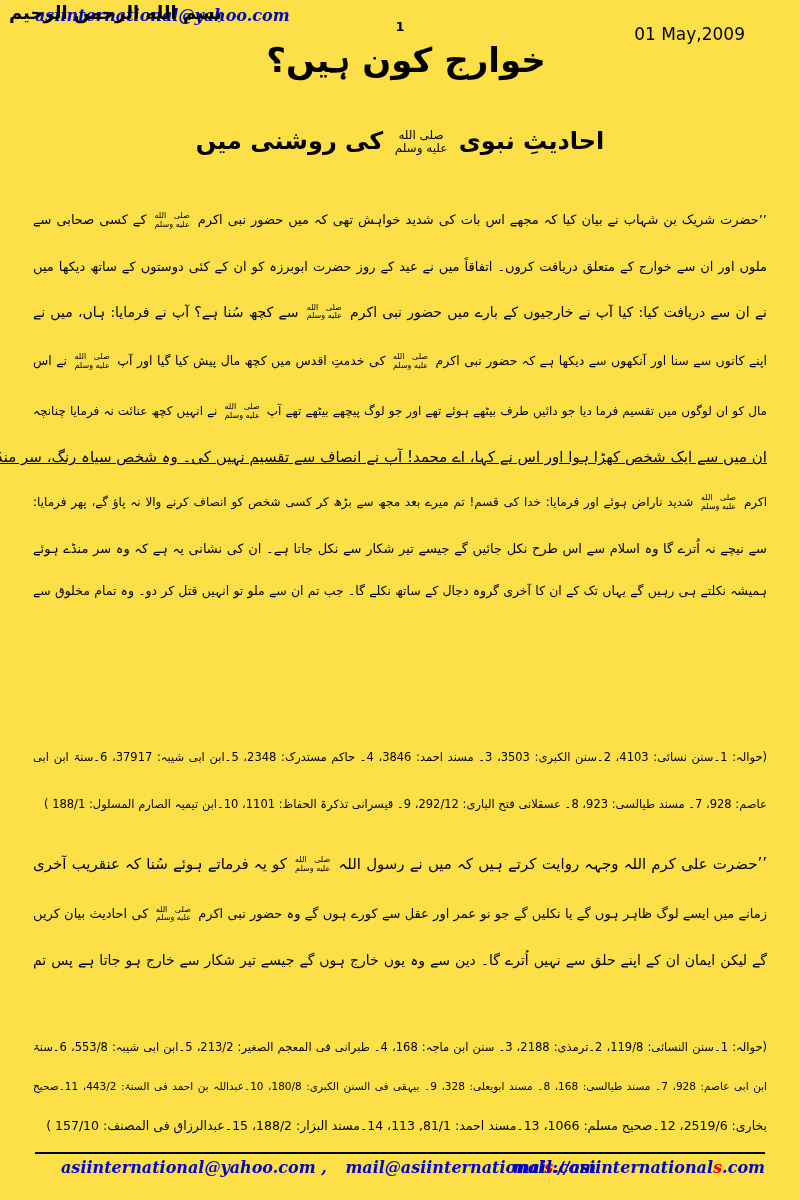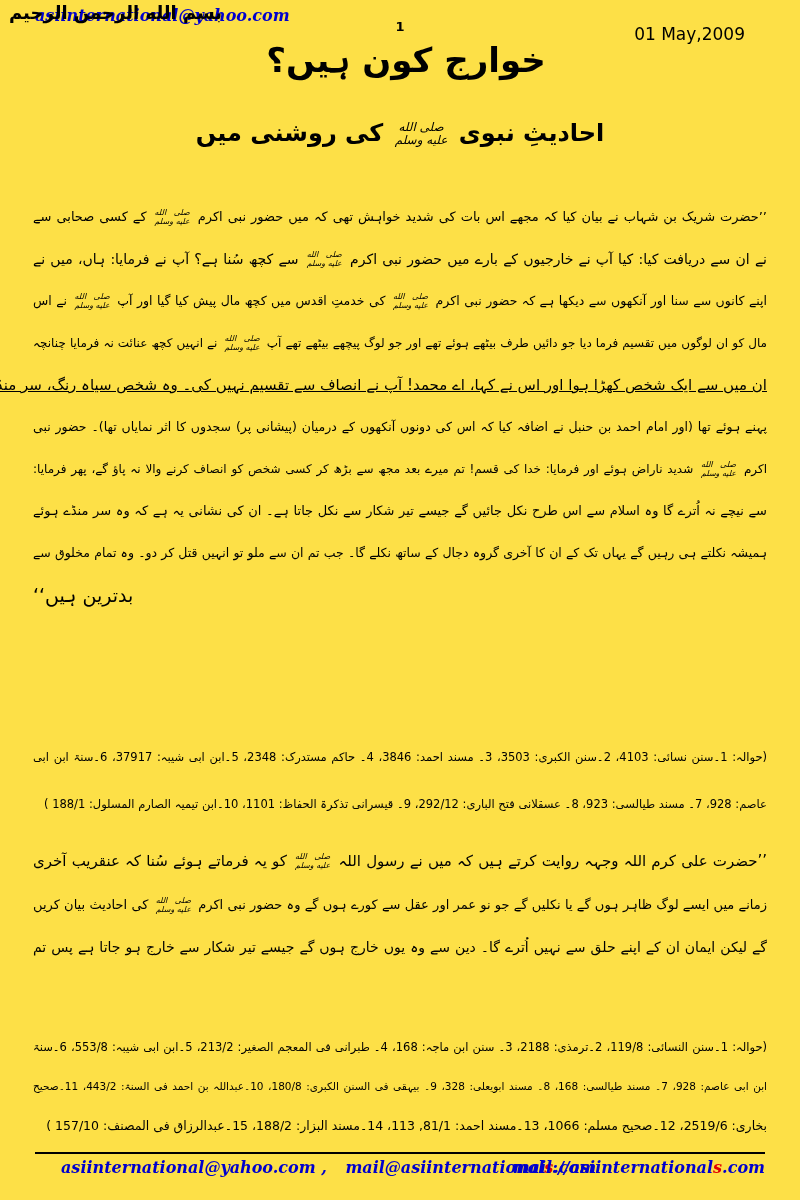--- a/index.html
+++ b/index.html
@@ -44,21 +44,21 @@
   .refs-1{top:734px;}
   .refs-1 .jline{line-height:47px;}
   .refs-2{top:1028px;}
   .refs-2 .jline{line-height:39px;}
   .jline{
     text-align:justify;text-align-last:justify;white-space:nowrap;direction:rtl;
   }
   
   .salat{
     display:inline-block;font-size:8px;line-height:1.1;text-align:center;
-    vertical-align:middle;margin:8px 3px;white-space:nowrap;font-weight:normal;font-style:italic;
+    vertical-align:middle;margin:16px 3px;white-space:nowrap;font-weight:normal;
   }
   .subtitle .salat{font-size:12px;}
   
   .footer-rule{
     position:absolute;left:35px;right:35px;top:1152px;border-top:2px solid #000;
   }
   .footer-left,.footer-right{
     position:absolute;top:1158px;
     font-family:"DejaVu Serif",serif;font-style:italic;font-weight:bold;
     font-size:16px;color:#0000cd;white-space:nowrap;text-decoration:none;margin-left:13px;
@@ -75,29 +75,28 @@
   <a class="header-email" href="#">asiinternational@yahoo.com</a>
   <div class="bismillah">بسم الله الرحمن الرحيم</div>
   <div class="page-number">1</div>
   <div class="date">01 May,2009</div>
 
   <div class="title">خوارج کون ہیں؟</div>
   <div class="subtitle">احادیثِ نبوی <span class="salat"><div>صلى الله</div><div>عليه وسلم</div></span> کی روشنی میں</div>
 
   <div class="para para-1">
       <div class="jline" style="font-size: 13px;">’’حضرت شریک بن شہاب نے بیان کیا کہ مجھے اس بات کی شدید خواہش تھی کہ میں حضور نبی اکرم <span class="salat"><div>صلى الله</div><div>عليه وسلم</div></span> کے کسی صحابی سے</div>
+      <div class="jline" style="font-size: 13px;">ملوں اور ان سے خوارج کے متعلق دریافت کروں۔ اتفاقاً میں نے عید کے روز حضرت ابوبرزہ کو ان کے کئی دوستوں کے ساتھ دیکھا میں</div>
       <div class="jline" style="font-size: 14px;">نے ان سے دریافت کیا: کیا آپ نے خارجیوں کے بارے میں حضور نبی اکرم <span class="salat"><div>صلى الله</div><div>عليه وسلم</div></span> سے کچھ سُنا ہے؟ آپ نے فرمایا: ہاں، میں نے</div>
       <div class="jline" style="font-size: 12.5px;">اپنے کانوں سے سنا اور آنکھوں سے دیکھا ہے کہ حضور نبی اکرم <span class="salat"><div>صلى الله</div><div>عليه وسلم</div></span> کی خدمتِ اقدس میں کچھ مال پیش کیا گیا اور آپ <span class="salat"><div>صلى الله</div><div>عليه وسلم</div></span> نے اس</div>
       <div class="jline" style="font-size: 12px;">مال کو ان لوگوں میں تقسیم فرما دیا جو دائیں طرف بیٹھے ہوئے تھے اور جو لوگ پیچھے بیٹھے تھے آپ <span class="salat"><div>صلى الله</div><div>عليه وسلم</div></span> نے انہیں کچھ عنائت نہ فرمایا چنانچہ</div>
       <div class="jline" style="font-size: 15px; text-decoration: underline;">ان میں سے ایک شخص کھڑا ہوا اور اس نے کہا، اے محمد! آپ نے انصاف سے تقسیم نہیں کی۔ وہ شخص سیاہ رنگ، سر منڈا اور سفید کپڑے</div>
-      <div class="jline" style="font-size: 12.5px;">پہنے ہوئے تھا (اور امام احمد بن حنبل نے اضافہ کیا کہ اس کی دونوں آنکھوں کے درمیان (پیشانی پر) سجدوں کا اثر نمایاں تھا)۔ حضور نبی</div>
       <div class="jline" style="font-size: 12px;">اکرم <span class="salat"><div>صلى الله</div><div>عليه وسلم</div></span> شدید ناراض ہوئے اور فرمایا: خدا کی قسم! تم میرے بعد مجھ سے بڑھ کر کسی شخص کو انصاف کرنے والا نہ پاؤ گے، پھر فرمایا:</div>
       <div class="jline" style="font-size: 13px;">سے نیچے نہ اُترے گا وہ اسلام سے اس طرح نکل جائیں گے جیسے تیر شکار سے نکل جاتا ہے۔ ان کی نشانی یہ ہے کہ وہ سر منڈے ہوئے</div>
       <div class="jline" style="font-size: 12.5px;">ہمیشہ نکلتے ہی رہیں گے یہاں تک کے ان کا آخری گروہ دجال کے ساتھ نکلے گا۔ جب تم ان سے ملو تو انہیں قتل کر دو۔ وہ تمام مخلوق سے</div>
-      <div class="jline" style="text-align: left; text-align-last: left;">بدترین ہیں‘‘</div>
     </div>
 
   <div class="refs refs-1">
       <div class="jline" style="font-size: 11.5px;">(حوالہ: 1۔سنن نسائی: 4103، 2۔سنن الکبری: 3503، 3۔ مسند احمد: 3846، 4۔ حاکم مستدرک: 2348، 5۔ابن ابی شیبہ: 37917، 6۔سنۃ ابن ابی</div>
       <div class="jline" style="text-align: right; text-align-last: right; font-size: 11.5px;">عاصم: 928، 7۔ مسند طیالسی: 923، 8۔ عسقلانی فتح الباری: 292/12، 9۔ قیسرانی تذکرۃ الحفاظ: 1101، 10۔ابن تیمیہ الصارم المسلول: 188/1 )</div>
     </div>
 
   <div class="para para-2">
       <div class="jline" style="font-size: 15px;">’’حضرت علی کرم اللہ وجہہ روایت کرتے ہیں کہ میں نے رسول اللہ <span class="salat"><div>صلى الله</div><div>عليه وسلم</div></span> کو یہ فرماتے ہوئے سُنا کہ عنقریب آخری</div>
       <div class="jline" style="font-size: 13px;">زمانے میں ایسے لوگ ظاہر ہوں گے یا نکلیں گے جو نو عمر اور عقل سے کورے ہوں گے وہ حضور نبی اکرم <span class="salat"><div>صلى الله</div><div>عليه وسلم</div></span> کی احادیث بیان کریں</div>

